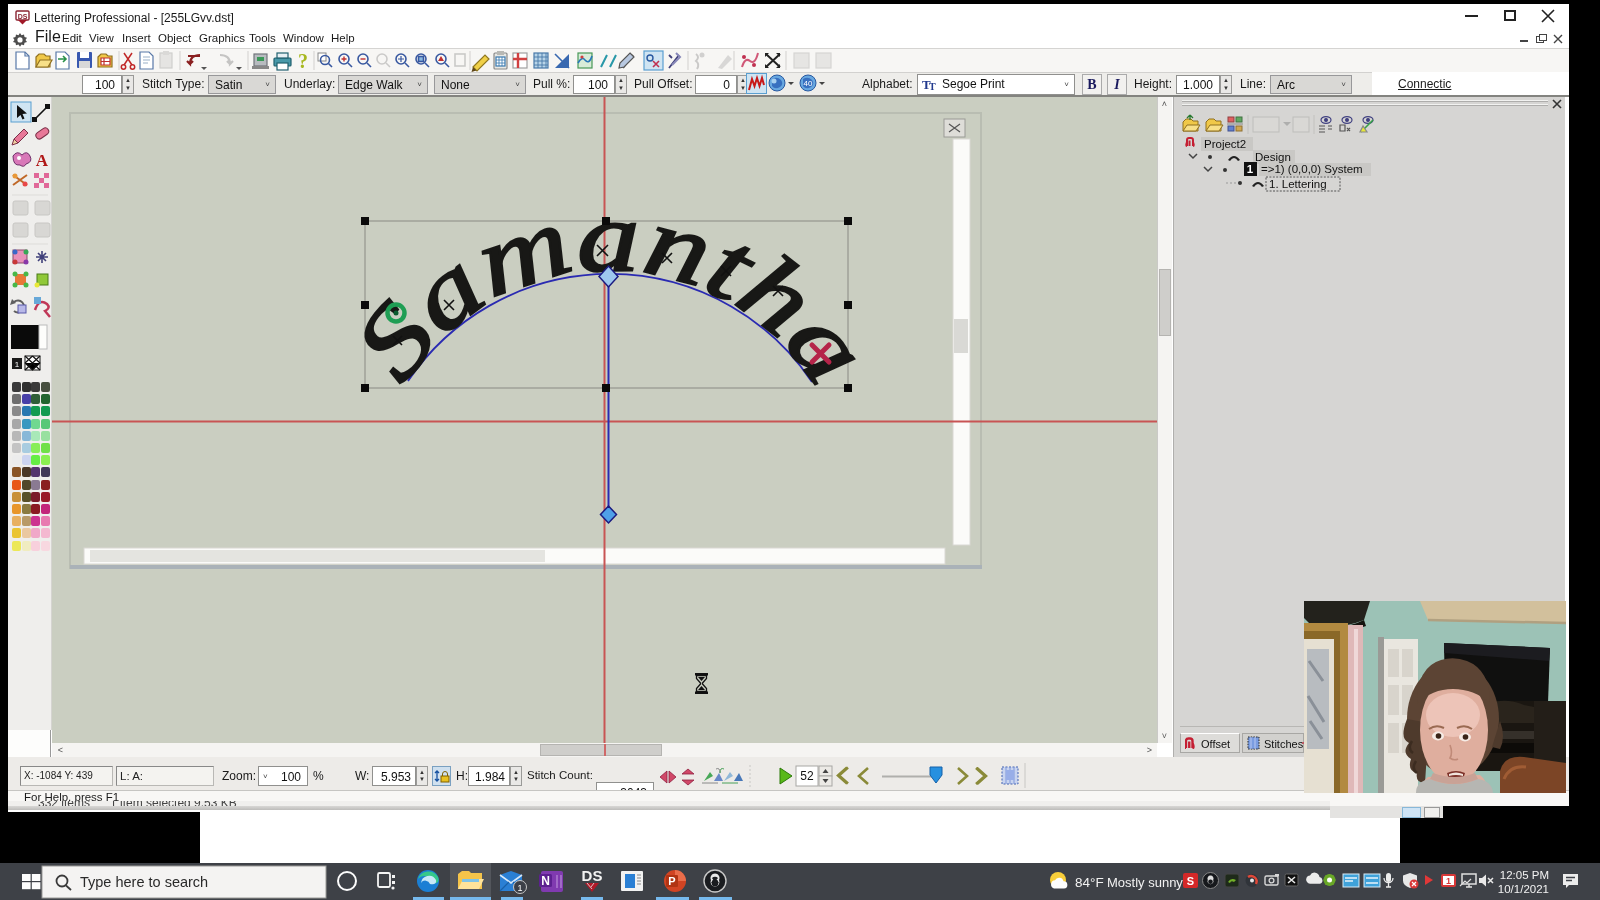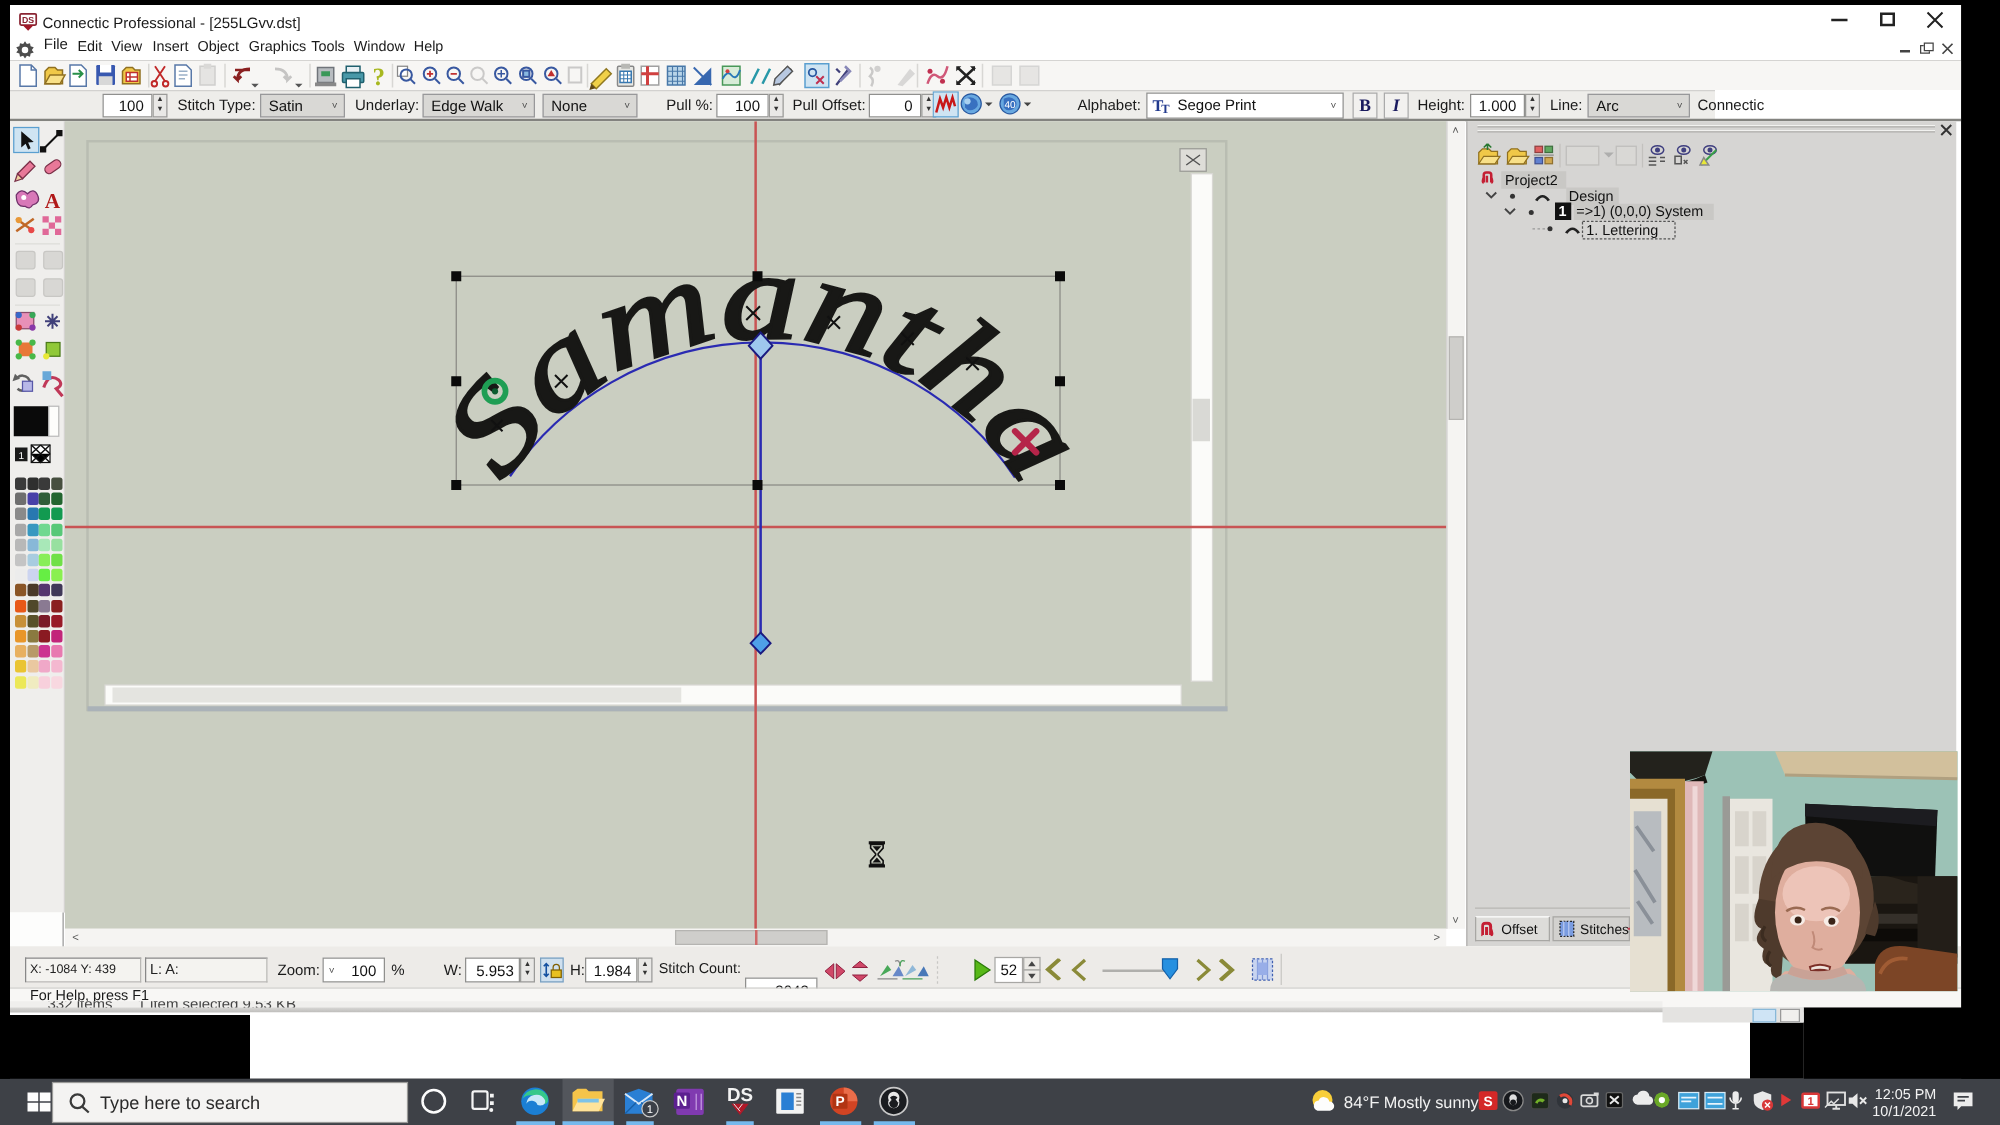--- a/index.html
+++ b/index.html
@@ -19,42 +19,42 @@
 
 <div class="a" style="left:8px;top:4px;width:1561px;height:813px;background:#fff;"></div>
 
 <div class="a" style="left:15px;top:10px;width:15px;height:15px;">
 <svg width="15" height="15" viewBox="0 0 15 15">
         <rect x="1" y="1" width="13" height="9" rx="1" fill="#fff" stroke="#8a2432" stroke-width="1.4"></rect>
         <text x="7.5" y="8.5" font-size="7" font-weight="bold" fill="#8a2432" text-anchor="middle" font-family="Liberation Sans">DS</text>
         <path d="M3 10 L7.5 14.5 L12 10 Z" fill="#a01828"></path>
       </svg>
 </div>
-<div class="lbl" style="left:34px;top:11px;">Connectic Professional - [255LGvv.dst]</div>
+<div class="lbl" style="left:34px;top:11px;">Lettering Professional - [255LGvv.dst]</div>
 
 <div class="a" style="left:1465px;top:15px;width:13px;height:2px;background:#222;"></div>
 <div class="a" style="left:1504px;top:10px;width:12px;height:11px;border:2px solid #222;"></div>
 <svg class="a" style="left:1541px;top:9px;" width="14" height="14">
       <path d="M1 1 L13 13 M13 1 L1 13" stroke="#222" stroke-width="1.6"></path>
     </svg>
 
 <div class="a" style="left:1520px;top:40px;width:8px;height:2px;background:#444;"></div>
 <div class="a" style="left:1536px;top:36px;width:8px;height:7px;border:1px solid #444;"></div>
 <div class="a" style="left:1539px;top:34px;width:8px;height:7px;border:1px solid #444;background:#fff;"></div>
 <svg class="a" style="left:1553px;top:34px;" width="10" height="10">
       <path d="M1 1 L9 9 M9 1 L1 9" stroke="#444" stroke-width="1.4"></path>
     </svg>
 
 <div class="a" style="left:12px;top:31px;width:16px;height:16px;">
 <svg width="16" height="16" viewBox="0 0 16 16">
         <path d="M8 2 L9.5 4.2 L12 3.5 L12.5 6 L15 6.8 L13.5 8.9 L15 11 L12.5 11.8 L12 14.3 L9.5 13.6 L8 15.8 L6.5 13.6 L4 14.3 L3.5 11.8 L1 11 L2.5 8.9 L1 6.8 L3.5 6 L4 3.5 L6.5 4.2 Z" fill="#4d4d4d"></path>
         <circle cx="8" cy="8.9" r="2.6" fill="#fff"></circle>
       </svg>
 </div>
-<div class="lbl" style="left:35px;top:28px;font-size:12px;">File</div>
+<div class="lbl" style="left:35px;top:28px;font-size:16px;">File</div>
 <div class="lbl" style="left:62px;top:32px;font-size:11.5px;">Edit</div>
 <div class="lbl" style="left:89px;top:32px;font-size:11.5px;">View</div>
 <div class="lbl" style="left:122px;top:32px;font-size:11.5px;">Insert</div>
 <div class="lbl" style="left:158px;top:32px;font-size:11.5px;">Object</div>
 <div class="lbl" style="left:199px;top:32px;font-size:11.5px;">Graphics</div>
 <div class="lbl" style="left:249px;top:32px;font-size:11.5px;">Tools</div>
 <div class="lbl" style="left:283px;top:32px;font-size:11.5px;">Window</div>
 <div class="lbl" style="left:331px;top:32px;font-size:11.5px;">Help</div>
 <div class="a" style="left:8px;top:48px;width:1561px;height:1px;background:#d5d4d2;"></div>
 
@@ -185,21 +185,21 @@
 <div class="lbl" style="left:25px;top:77px;margin-top:31px;">Density %</div>
 <div class="numbox" style="left:82px;top:75px;width:40px;height:19px;padding:2px 6px 0 0;text-align:right;">100</div>
 <div class="spin" style="left:122px;top:75px;height:19px;">
       <b style="top:1px;">▲</b>
       <b style="bottom:1px;">▼</b>
     </div>
 <div class="lbl" style="left:142px;top:77px;">Stitch Type:</div>
 <div class="combo" style="left:208px;top:75px;width:68px;height:19px;padding:2px 0 0 6px;">Satin<span class="arr" style="right:5px;top:4px;">˅</span></div>
 <div class="lbl" style="left:284px;top:77px;">Underlay:</div>
 <div class="combo" style="left:338px;top:75px;width:90px;height:19px;padding:2px 0 0 6px;">Edge Walk<span class="arr" style="right:5px;top:4px;">˅</span></div>
-<div class="combo" style="left:434px;top:75px;width:76px;height:19px;padding:2px 0 0 6px;">None<span class="arr" style="right:5px;top:4px;">˅</span></div>
+<div class="combo" style="left:434px;top:75px;width:92px;height:19px;padding:2px 0 0 6px;">None<span class="arr" style="right:5px;top:4px;">˅</span></div>
 <div class="lbl" style="left:533px;top:77px;">Pull %:</div>
 <div class="numbox" style="left:573px;top:75px;width:42px;height:19px;padding:2px 6px 0 0;text-align:right;">100</div>
 <div class="spin" style="left:615px;top:75px;height:19px;">
       <b style="top:1px;">▲</b>
       <b style="bottom:1px;">▼</b>
     </div>
 <div class="lbl" style="left:634px;top:77px;">Pull Offset:</div>
 <div class="numbox" style="left:695px;top:75px;width:42px;height:19px;padding:2px 6px 0 0;text-align:right;">0</div>
 <div class="spin" style="left:737px;top:75px;height:19px;">
       <b style="top:1px;">▲</b>
@@ -234,21 +234,21 @@
         <text x="9" y="14" font-size="14" font-weight="bold" font-style="italic" fill="#1a1a5e" text-anchor="middle" font-family="Liberation Serif">I</text>
       </svg></div>
 <div class="lbl" style="left:1134px;top:77px;">Height:</div>
 <div class="numbox" style="left:1176px;top:75px;width:44px;height:19px;padding:2px 6px 0 0;text-align:right;">1.000</div>
 <div class="spin" style="left:1220px;top:75px;height:19px;">
       <b style="top:1px;">▲</b>
       <b style="bottom:1px;">▼</b>
     </div>
 <div class="lbl" style="left:1240px;top:77px;">Line:</div>
 <div class="combo" style="left:1270px;top:75px;width:82px;height:19px;padding:2px 0 0 6px;">Arc<span class="arr" style="right:5px;top:4px;">˅</span></div>
-<div class="lbl" style="left:1358px;top:77px;">Connectic</div>
+<div class="lbl" style="left:1398px;top:77px;text-decoration:underline;">Connectic</div>
 
 <div class="a" style="left:8px;top:95px;width:1561px;height:2px;background:#83837f;"></div>
 <div id="lefttools" class="a" style="left:8px;top:97px;width:44px;height:633px;background:#efeeec;border-right:1px solid #d5d4d1;"></div>
 <svg class="a" style="left:8px;top:97px;" width="44" height="633" viewBox="0 0 44 633">
 
   <rect x="3" y="5" width="20" height="20" fill="#cfe4f2" stroke="#5a9fd0"></rect>
   <path d="M9 8 L9 21 L12.5 18 L14.5 22.5 L16.5 21.5 L14.5 17 L19 16.5 Z" fill="#111"></path>
   <path d="M26 23 L40 9" stroke="#111" stroke-width="1.6"></path>
       <rect x="24" y="20" width="5" height="5" fill="#111"></rect>
       <rect x="37" y="7" width="5" height="5" fill="#111"></rect>

